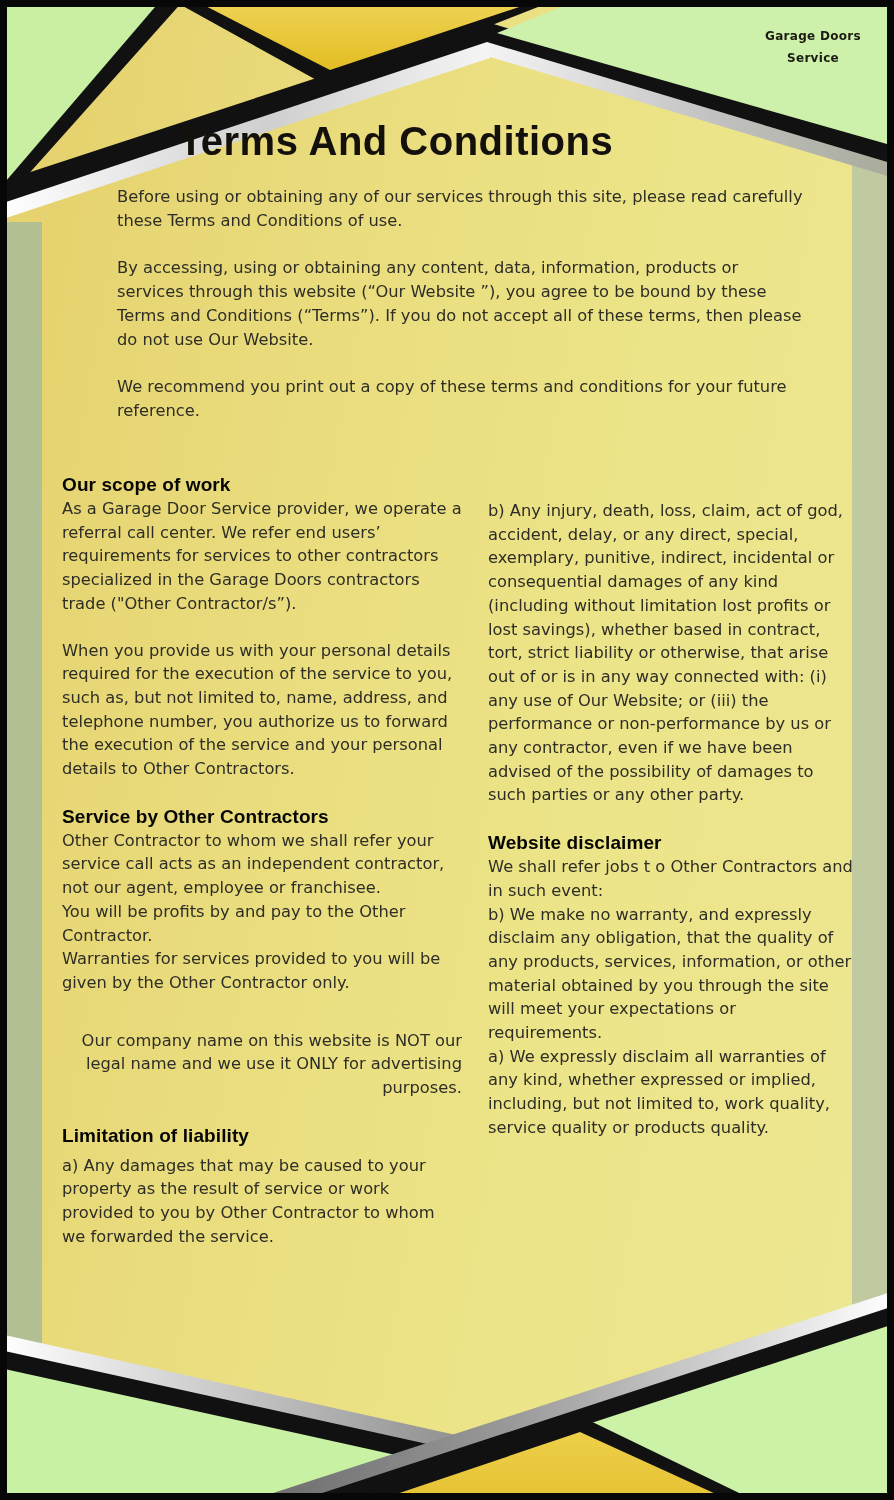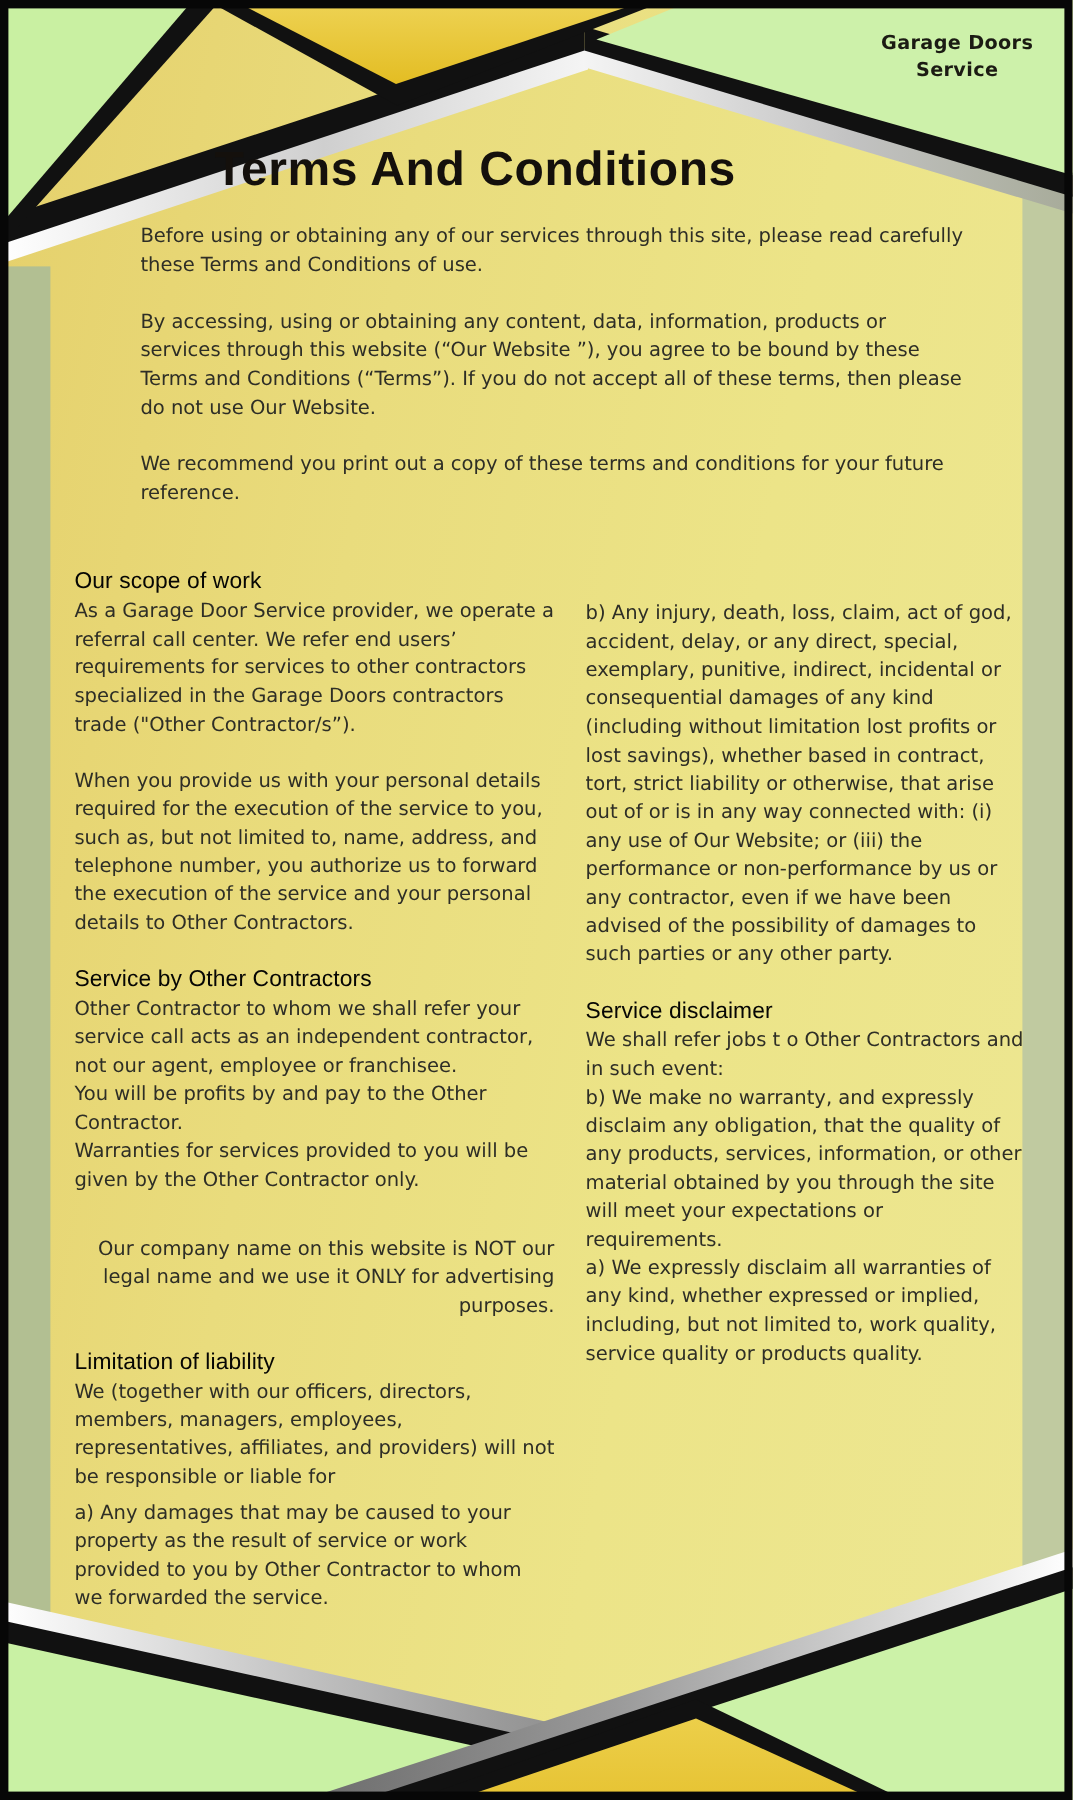--- a/index.html
+++ b/index.html
@@ -13,39 +13,39 @@
   body{width:894px;height:1500px;overflow:hidden;background:#fff;}
   .page{
     position:relative;width:894px;height:1500px;overflow:hidden;
     background:linear-gradient(100deg,var(--panel-a) 0%,var(--panel-b) 32%,var(--panel-c) 62%,var(--panel-d) 100%);
     font-family:"DejaVu Sans",sans-serif;
   }
   svg.bg{position:absolute;left:0;top:0;z-index:1;}
   .frame{position:absolute;inset:0;border:7px solid #070707;z-index:40;pointer-events:none;}
   .brand{
     position:absolute;top:25px;right:33px;z-index:10;text-align:center;
-    font-family:"DejaVu Sans",sans-serif;font-weight:bold;font-size:16px;line-height:22px;
+    font-family:"DejaVu Sans",sans-serif;font-weight:bold;font-size:12px;line-height:22px;
     color:#1b1b13;letter-spacing:0.3px;
   }
   .title{
     position:absolute;top:119px;left:0;width:792px;margin:0;z-index:10;text-align:center;
     font-family:"Liberation Sans",sans-serif;font-weight:700;font-size:40px;
     letter-spacing:0.5px;color:var(--title-text);
   }
   .intro{position:absolute;top:185px;left:117px;width:692px;z-index:10;
     font-size:16.3px;line-height:23.7px;color:var(--body-text);}
   .intro p{margin:0 0 24px 0;}
   .cols{position:absolute;top:472px;left:62px;width:792px;z-index:10;display:flex;}
   .col{font-size:16.3px;line-height:23.7px;color:var(--body-text);}
   .col.left{width:400px;margin-right:26px;}
   .col.right{width:366px;padding-top:27px;}
   .section{margin:0 0 23px 0;}
   .section:last-child{margin-bottom:0;}
   .section h2{
-    margin:0;font-family:"Liberation Sans",sans-serif;font-weight:400;
+    margin:0;font-family:"Liberation Sans",sans-serif;font-weight:700;
     font-size:19px;line-height:25px;color:var(--heading-text);letter-spacing:0.1px;
   }
   .col p{margin:0;}
   .col p.sp-blank{margin-top:34px;text-align:right;}
   .col p.sp-small{margin-top:6px;}
 </style>
 </head>
 <body>
 
 <div class="page">
@@ -134,30 +134,29 @@
         </div>
         <div class="section">
           <h2>Service by Other Contractors</h2>
           <p>Other Contractor to whom we shall refer your service call acts as an independent contractor, not our agent, employee or franchisee.</p>
           <p>You will be profits by and pay to the Other Contractor.</p>
           <p>Warranties for services provided to you will be given by the Other Contractor only.</p>
           <p class="sp-blank">Our company name on this website is NOT our legal name and we use it ONLY for advertising purposes.</p>
         </div>
         <div class="section">
           <h2>Limitation of liability</h2>
-          <p>We (together with our officers, directors, members, managers, employees, representatives, affiliates, and providers) will not be responsible or liable for</p>
           <p class="sp-small">a) Any damages that may be caused to your property as the result of service or work provided to you by Other Contractor to whom we forwarded the service.</p>
         </div>
       </div>
     <div class="col right" id="col-right">
         <div class="section">
           <p>b) Any injury, death, loss, claim, act of god, accident, delay, or any direct, special, exemplary, punitive, indirect, incidental or consequential damages of any kind (including without limitation lost profits or lost savings), whether based in contract, tort, strict liability or otherwise, that arise out of or is in any way connected with: (i) any use of Our Website; or (iii) the performance or non-performance by us or any contractor, even if we have been advised of the possibility of damages to such parties or any other party.</p>
         </div>
         <div class="section">
-          <h2>Service disclaimer</h2>
+          <h2>Website disclaimer</h2>
           <p>We shall refer jobs t o Other Contractors and in such event:</p>
           <p>b) We make no warranty, and expressly disclaim any obligation, that the quality of any products, services, information, or other material obtained by you through the site will meet your expectations or requirements.</p>
           <p>a) We expressly disclaim all warranties of any kind, whether expressed or implied, including, but not limited to, work quality, service quality or products quality.</p>
         </div>
       </div>
   </div>
 
   <div class="frame"></div>
 </div>
 

